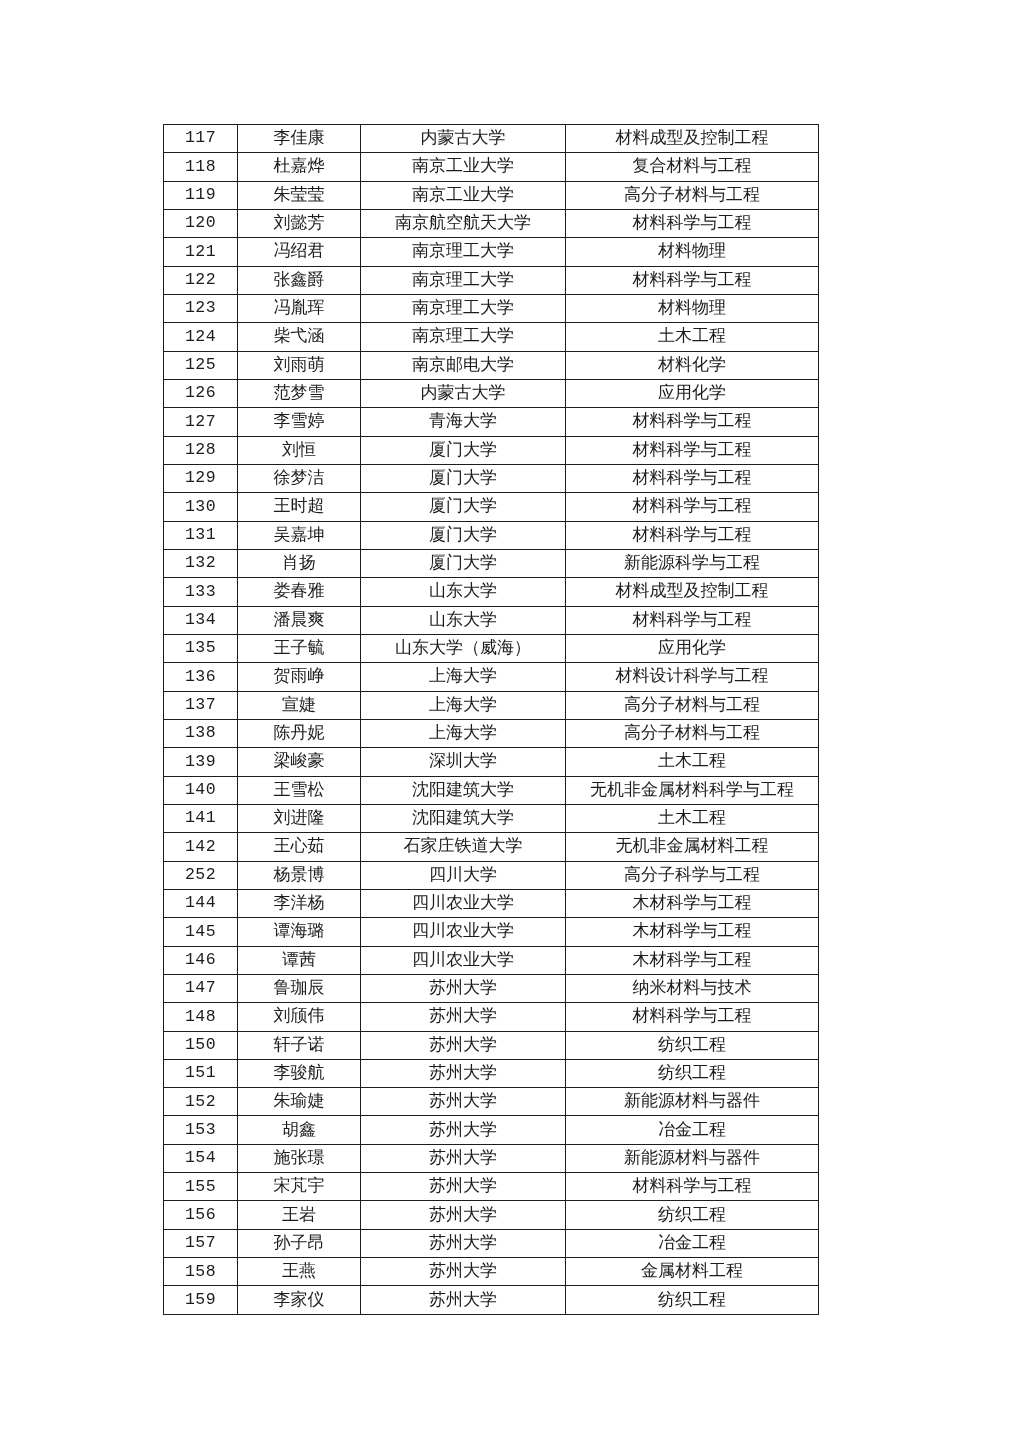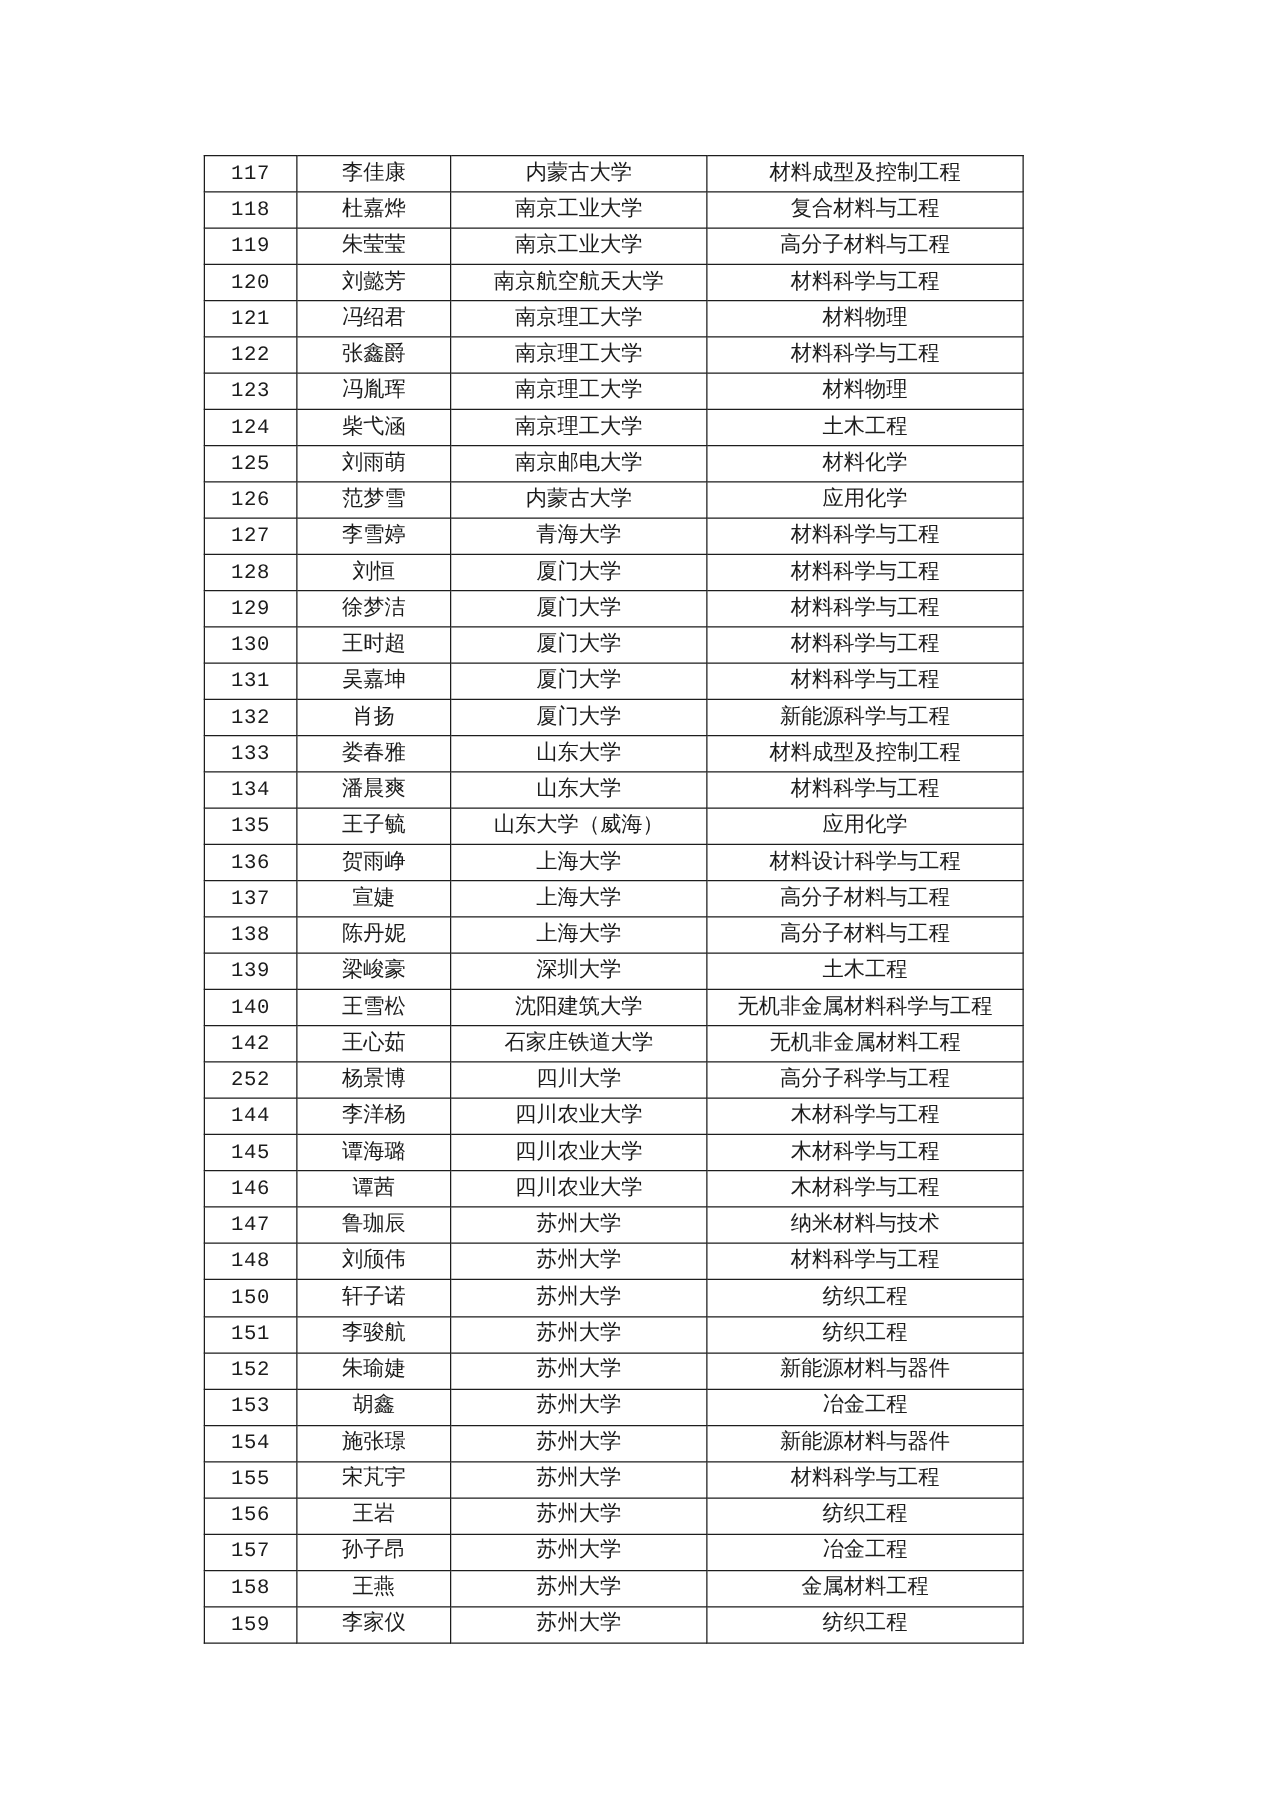--- a/index.html
+++ b/index.html
@@ -195,20 +195,26 @@
           <td class="col-university">深圳大学</td>
           <td class="col-major">土木工程</td>
         </tr>
         <tr>
           <td class="col-number">140</td>
           <td class="col-name">王雪松</td>
           <td class="col-university">沈阳建筑大学</td>
           <td class="col-major">无机非金属材料科学与工程</td>
         </tr>
         <tr>
+          <td class="col-number">141</td>
+          <td class="col-name">刘进隆</td>
+          <td class="col-university">沈阳建筑大学</td>
+          <td class="col-major">土木工程</td>
+        </tr>
+        <tr>
           <td class="col-number">142</td>
           <td class="col-name">王心茹</td>
           <td class="col-university">石家庄铁道大学</td>
           <td class="col-major">无机非金属材料工程</td>
         </tr>
         <tr>
           <td class="col-number">252</td>
           <td class="col-name">杨景博</td>
           <td class="col-university">四川大学</td>
           <td class="col-major">高分子科学与工程</td>

